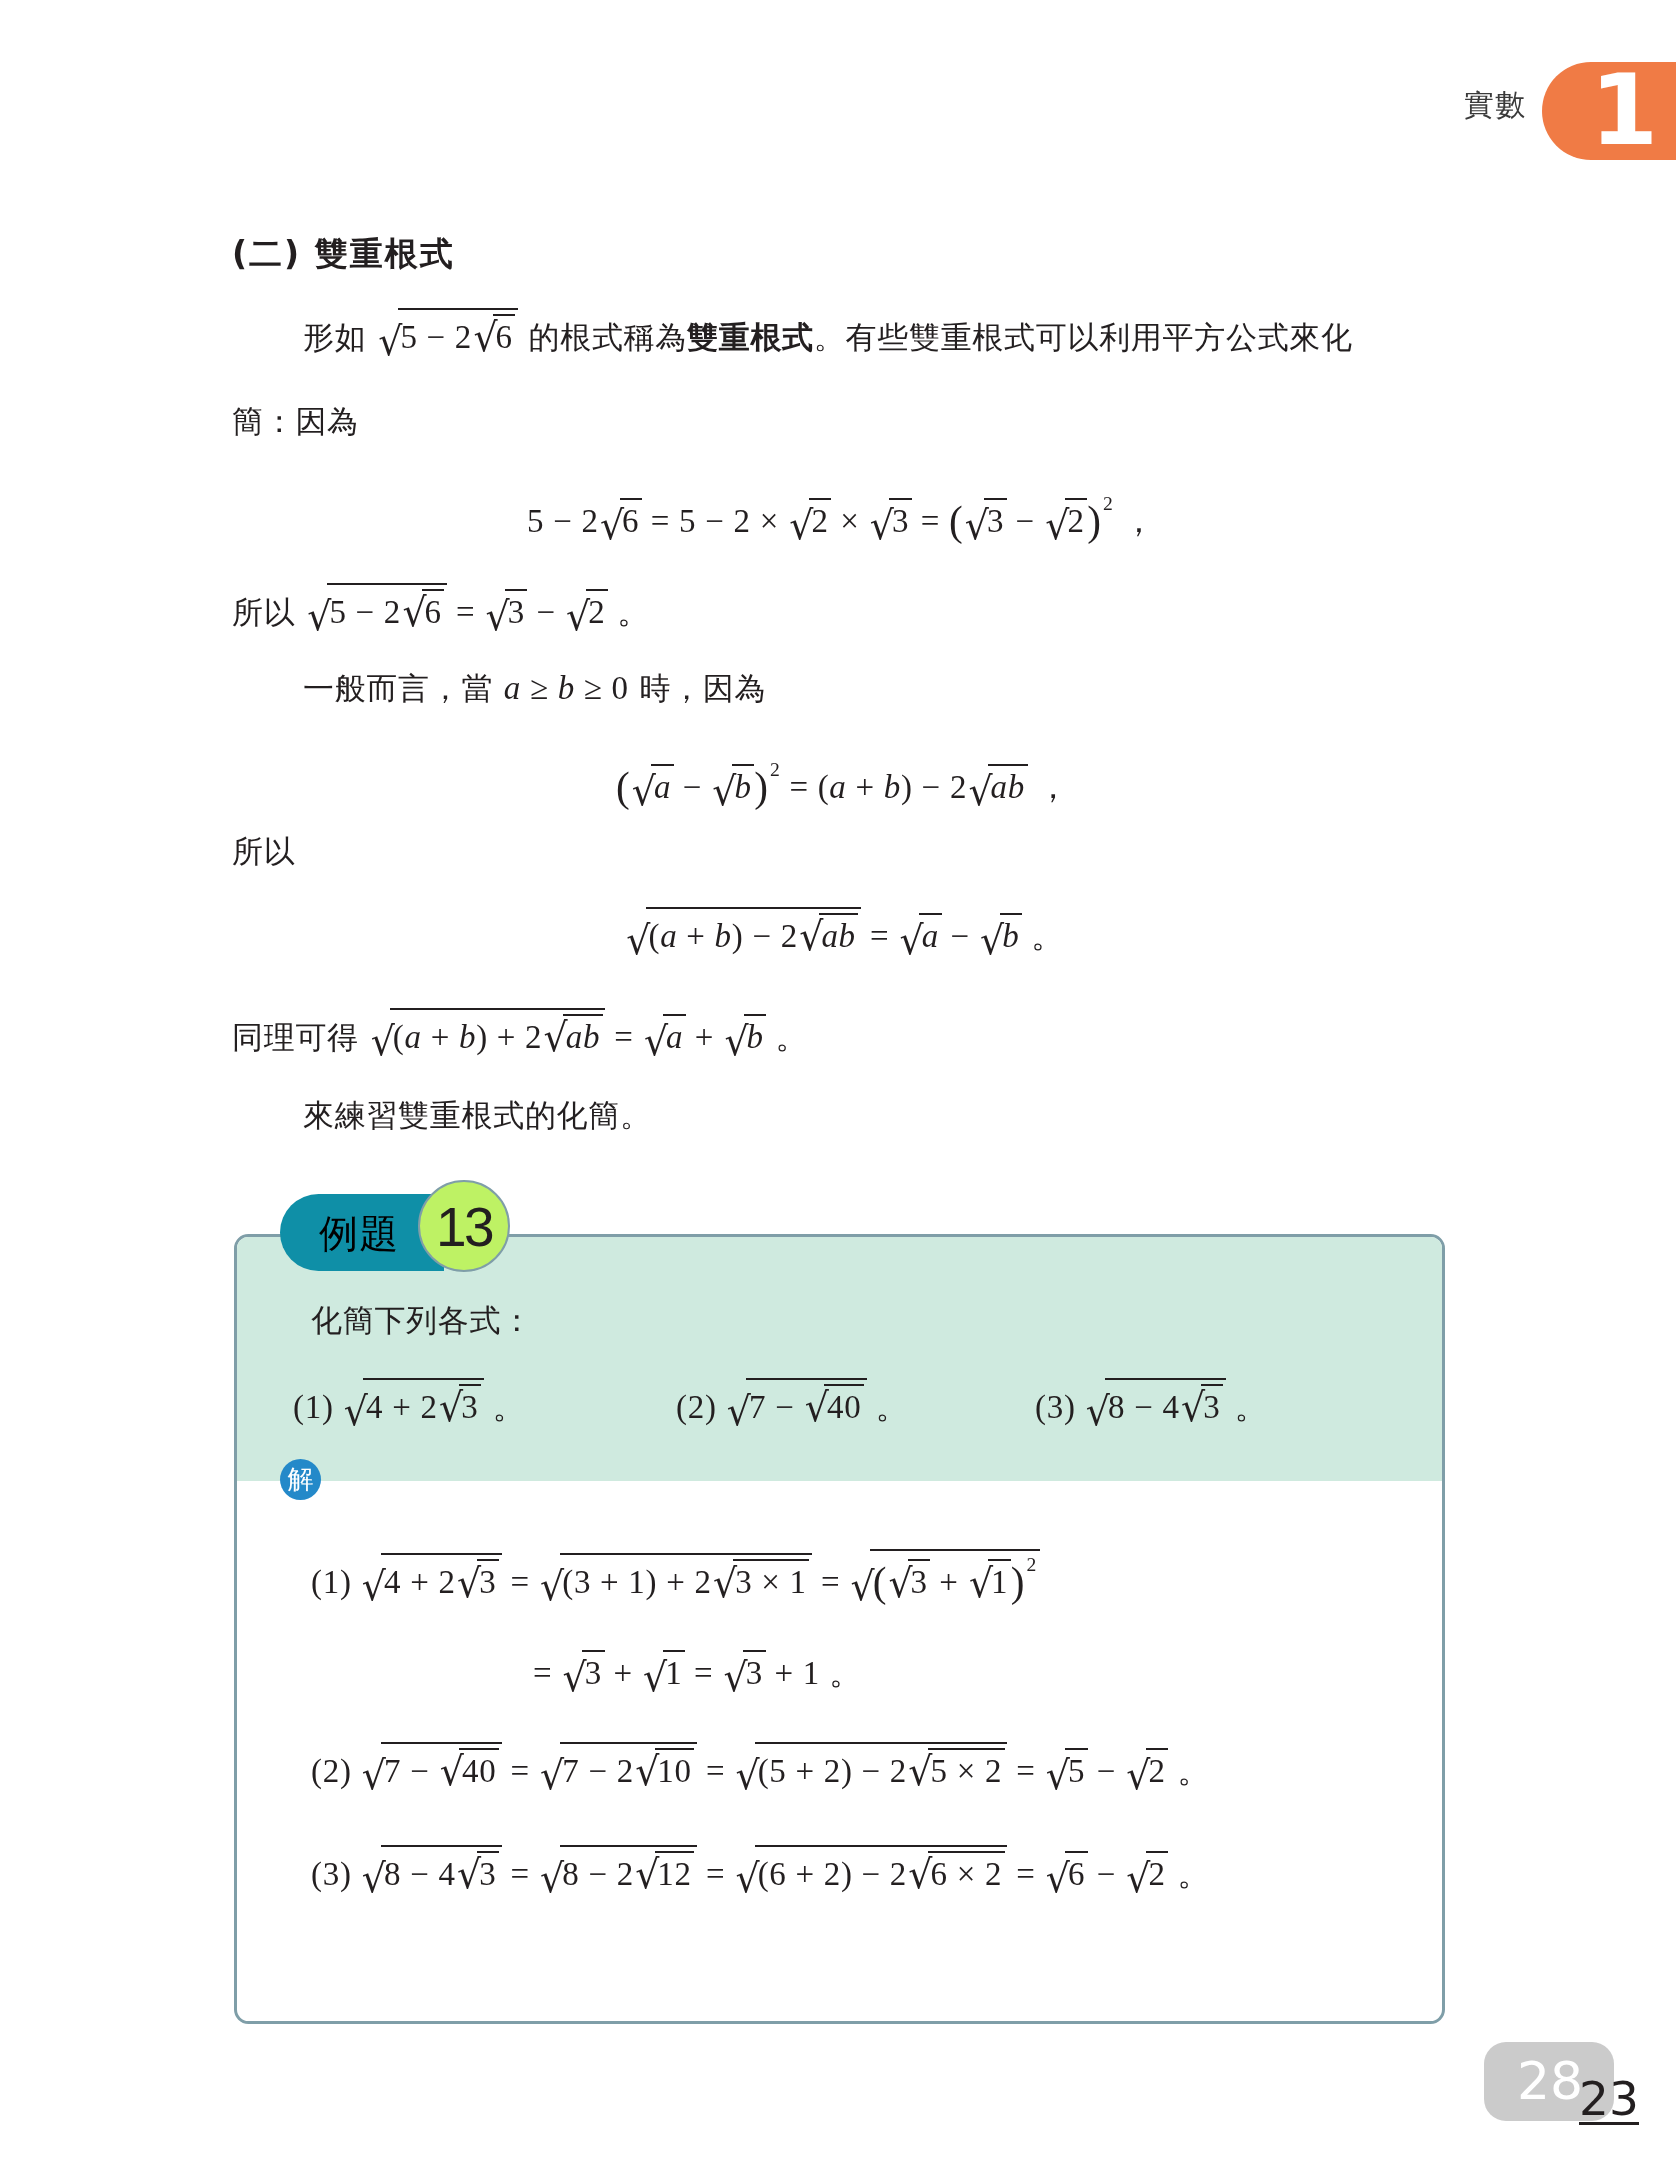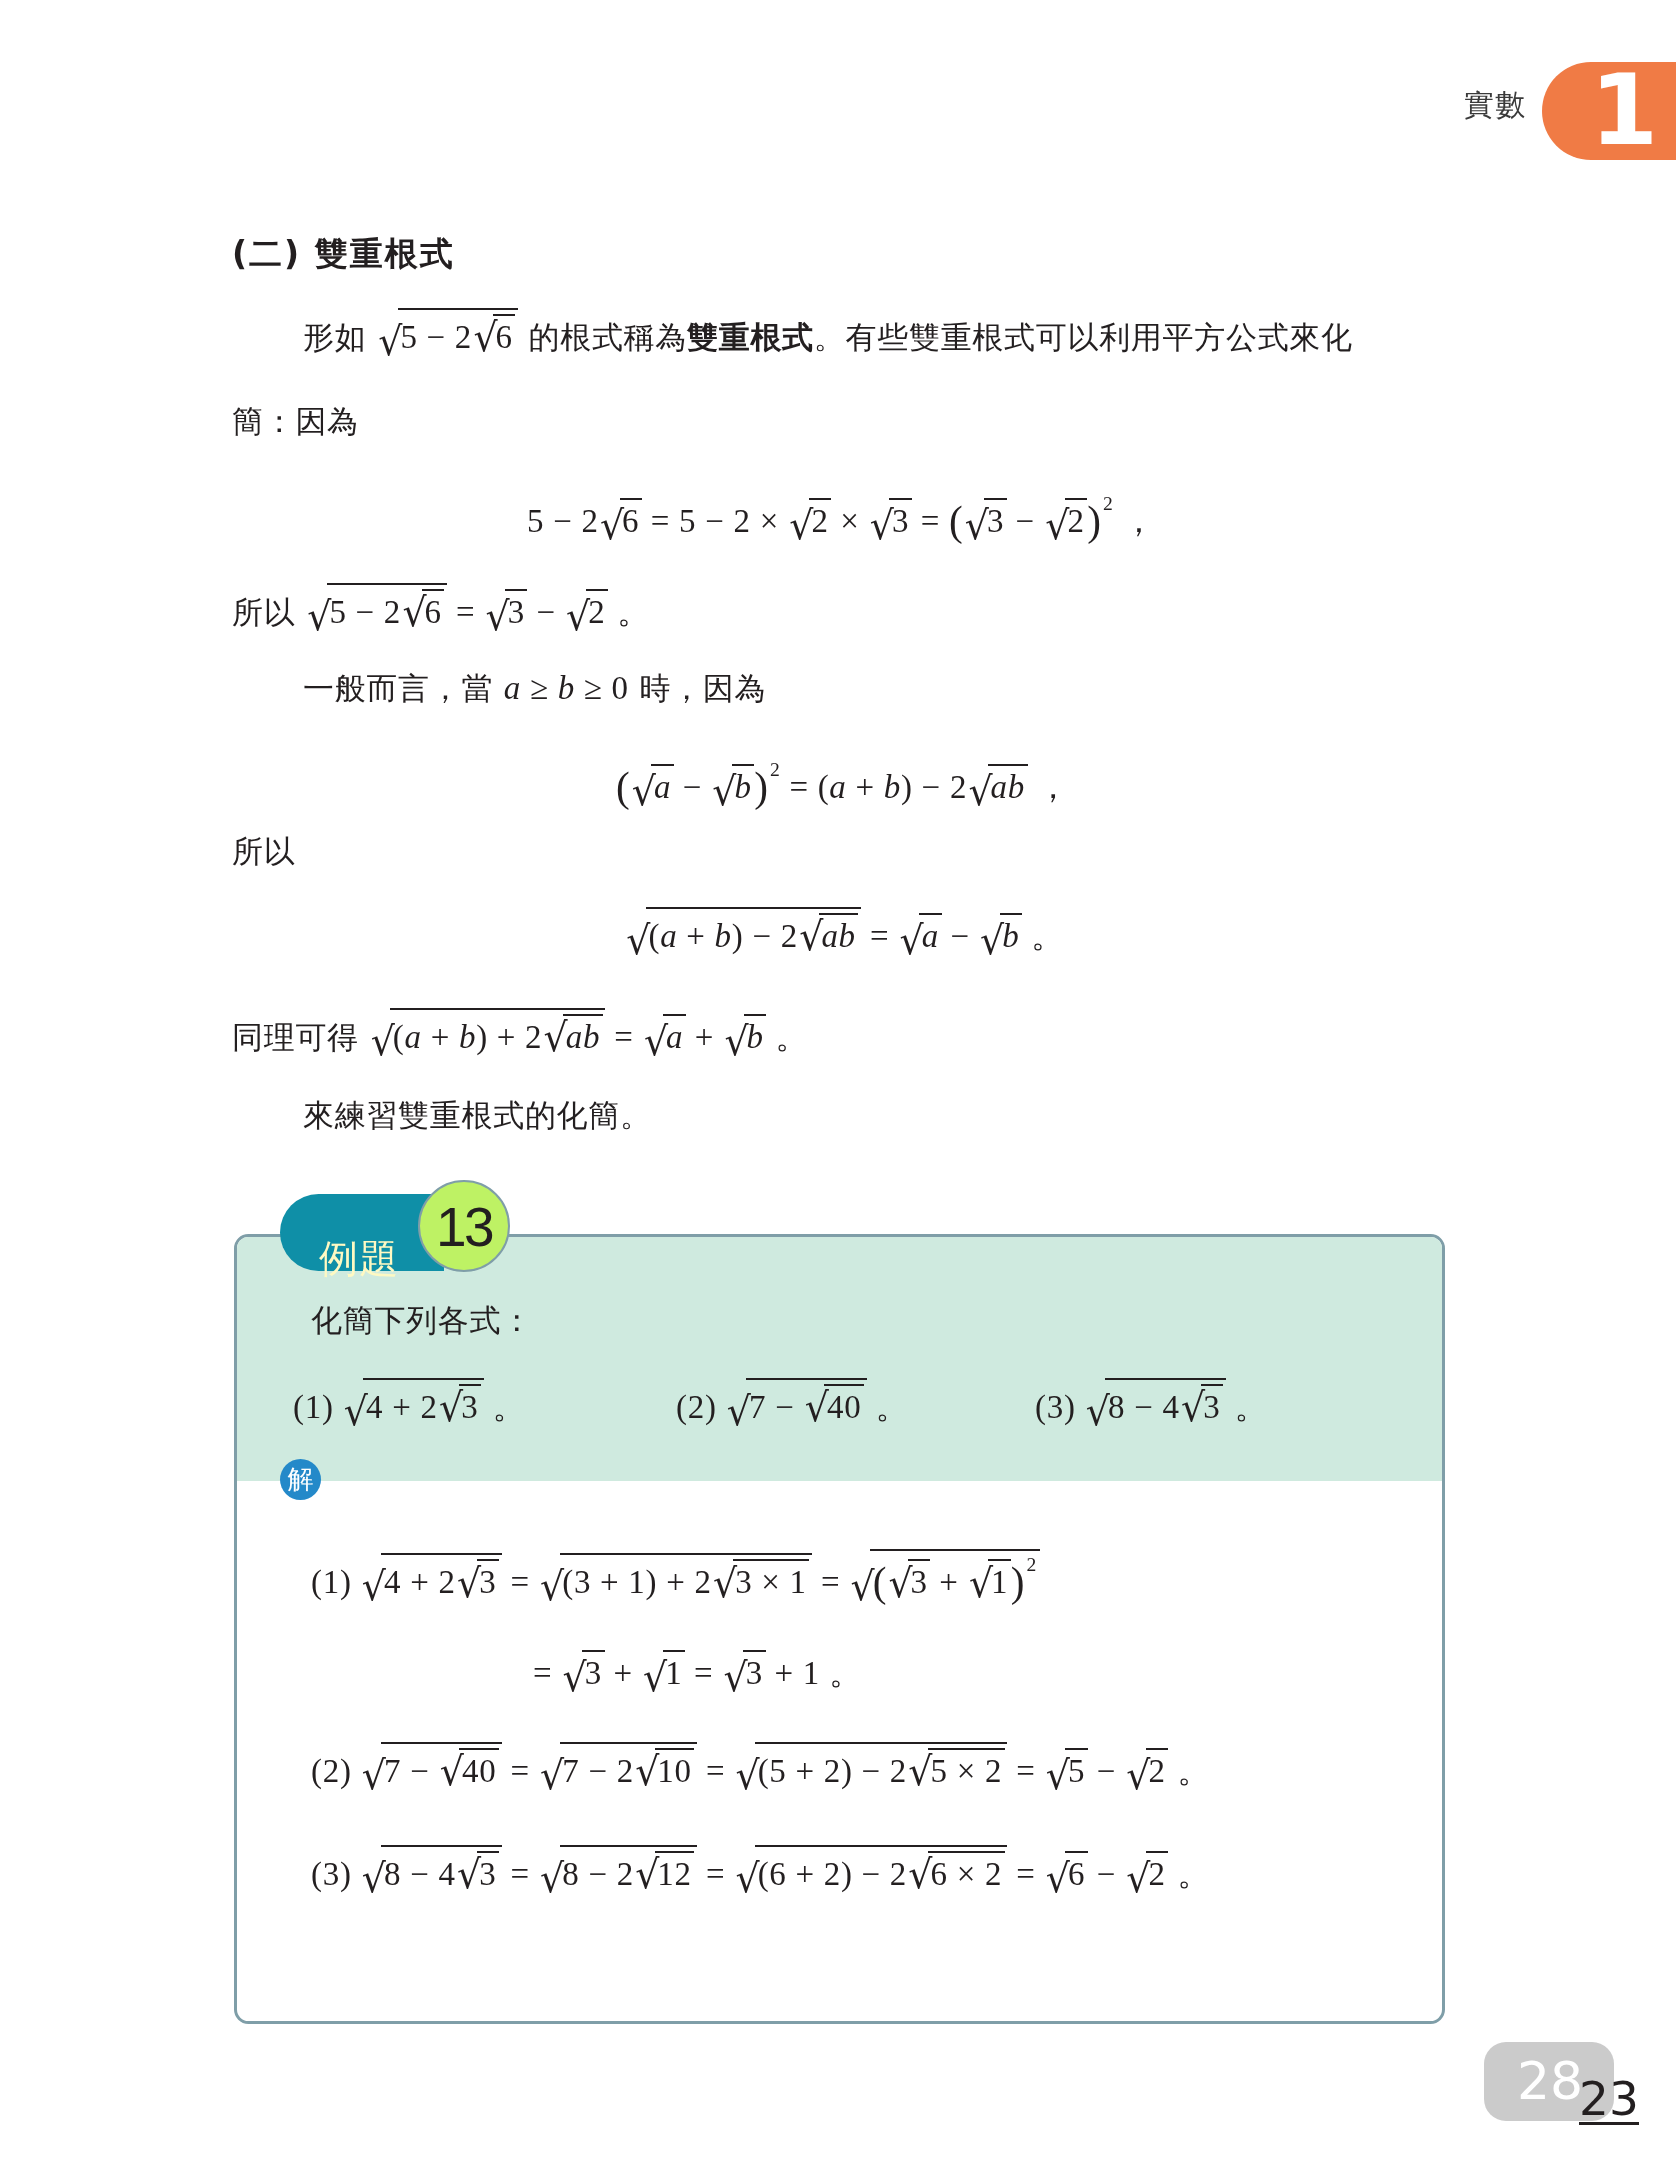--- a/index.html
+++ b/index.html
@@ -33,22 +33,22 @@
   .sq > .rad { display: inline-block; border-top: 2px solid #231f20; padding: 3.9px 2.6px 0 2.6px; line-height: 1.05; }
   .sup { font-size: 19.6px; vertical-align: 22px; margin-left: 1.3px; }
   .paren { font-size: 1.25em; vertical-align: -2.6px; }
 
   
   .ex-box { left: 234px; top: 1234px; width: 1205px; height: 784px;
     border: 3.3px solid #7f9ea8; border-radius: 14.4px; background: #ffffff; overflow: hidden; }
   .ex-top { position: absolute; left: 0; top: 0; width: 100%; height: 244px; background: #cfeadf; }
   .ex-tab { left: 280px; top: 1194px; width: 164px; height: 77px; background: #0f8fa7;
     border-radius: 39px 0 0 39px; }
-  .ex-tab-label { position: absolute; left: 39px; top: 13px; font-size: 39px; color: #fef9c3;
-    font-family: "DejaVu Sans", sans-serif; letter-spacing: 1.3px; margin-top: 25px; }
+  .ex-tab-label { position: absolute; left: 39px; top: 13px; font-size: 39px; color: #000000;
+    font-family: "DejaVu Sans", sans-serif; letter-spacing: 1.3px; }
   .ex-num-circle { left: 418px; top: 1180px; width: 92px; height: 92px; border-radius: 50%;
     background: #bef264; border: 2.6px solid #7f9ea8; box-sizing: border-box; }
   .ex-num { position: absolute; left: 0; right: 0; top: 13px; text-align: center; font-size: 55px;
     font-family: "Liberation Sans", sans-serif; color: #231f20; letter-spacing: -2.6px; }
   .sol-badge { left: 280px; top: 1459px; width: 41px; height: 41px; border-radius: 50%;
     background: #2489c9; color: #fff; font-size: 26px; text-align: center; line-height: 41px;
     font-family: "DejaVu Sans", sans-serif; }
 
   
   .page-pill { left: 1484px; top: 2042px; width: 130px; height: 79px; background: #cbcbcb;

